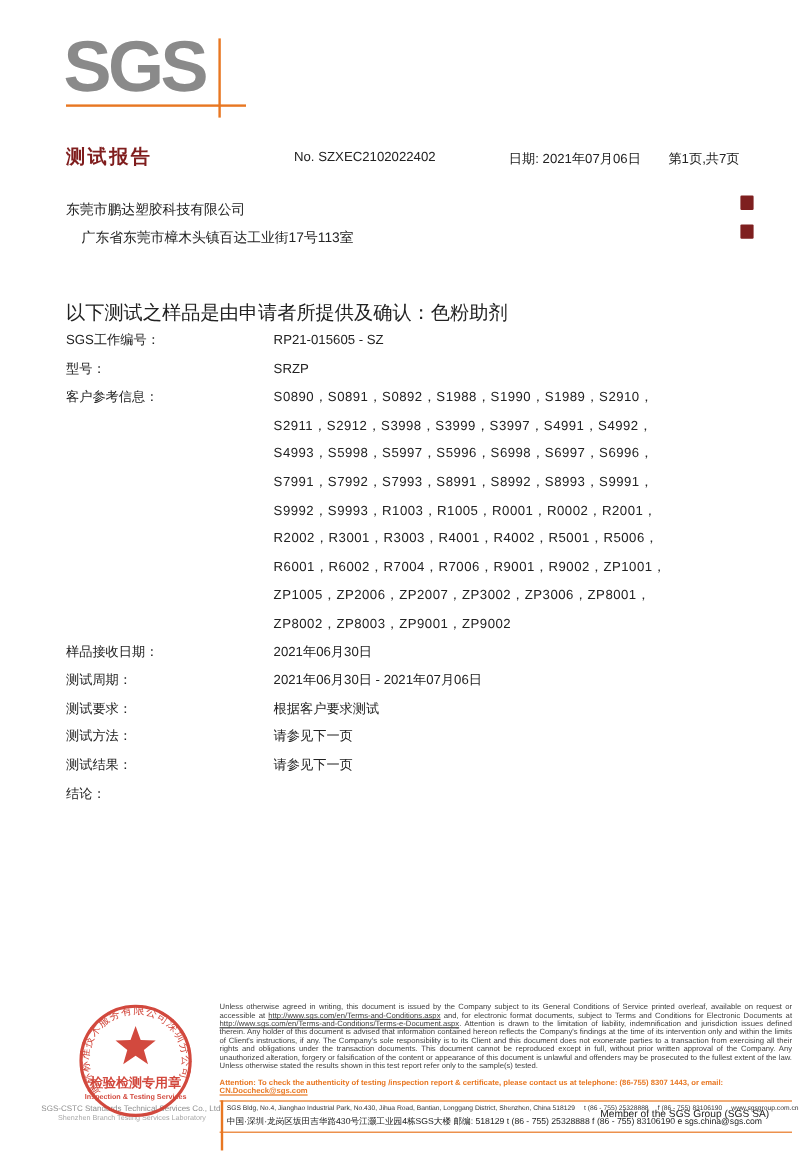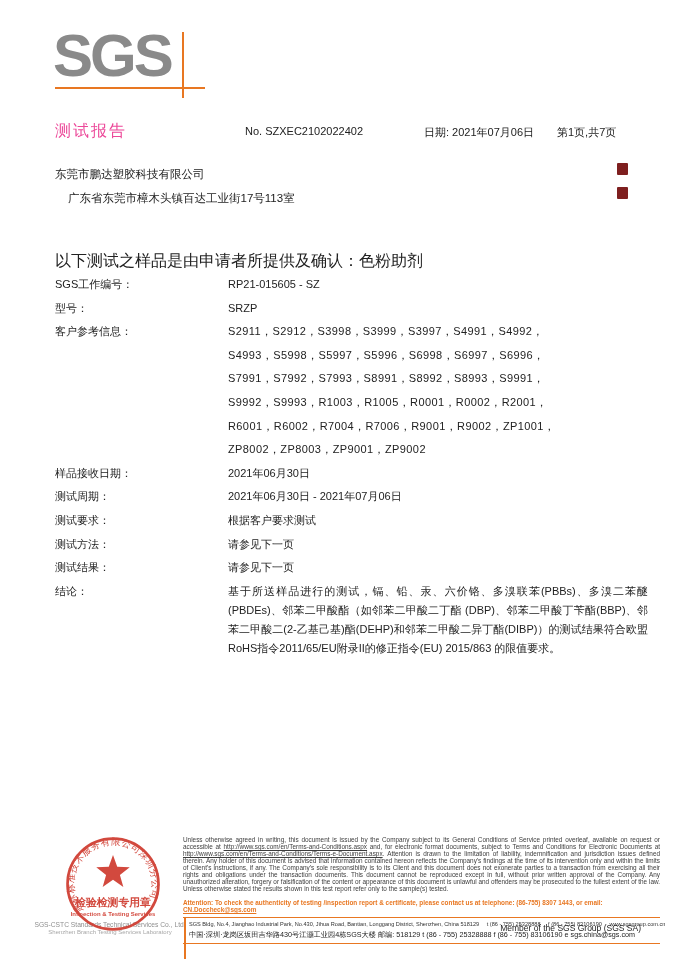--- a/index.html
+++ b/index.html
@@ -11,21 +11,21 @@
   }
   *{margin:0;padding:0;box-sizing:border-box;}
   body{background:#fff;font-family:"Liberation Sans","DejaVu Sans",sans-serif;color:var(--ink);}
   .page{position:relative;width:677px;height:959px;background:#ffffff;overflow:hidden;}
 
   
   .logo{position:absolute;left:53px;top:26px;font-size:60px;font-weight:bold;color:var(--logo-gray);letter-spacing:-3px;line-height:60px;}
   .logo-hline{position:absolute;left:55px;top:87px;width:150px;height:2px;background:var(--orange);}
   .logo-vline{position:absolute;left:182px;top:32px;width:2px;height:66px;background:var(--orange);}
 
-  .report-title{position:absolute;left:55px;top:121px;font-size:16px;font-weight:normal;letter-spacing:2px;color:#ec4899;}
+  .report-title{position:absolute;left:55px;top:121px;font-size:16px;font-weight:bold;letter-spacing:2px;color:#7f1d1d;}
   .report-no{position:absolute;left:245px;top:125px;font-size:11px;color:#222;}
   .report-date{position:absolute;left:424px;top:125px;font-size:11px;color:#222;}
   .report-pages{position:absolute;left:557px;top:125px;font-size:11px;color:#222;}
 
   .applicant-name{position:absolute;left:55px;top:167px;font-size:11.5px;color:#222;}
   .applicant-address{position:absolute;left:68px;top:191px;font-size:11.5px;color:#222;}
 
   .seal-mark{position:absolute;width:11px;height:12px;background:var(--seal-red);border-radius:1px;}
   .seal-mark.m1{left:617px;top:163px;}
   .seal-mark.m2{left:617px;top:187px;}
@@ -87,25 +87,28 @@
       <div class="flabel">SGS工作编号：</div>
       <div class="fvalue">RP21-015605 - SZ</div>
     </div>
     <div class="frow">
       <div class="flabel">型号：</div>
       <div class="fvalue">SRZP</div>
     </div>
     <div class="frow">
       <div class="flabel">客户参考信息：</div>
       <div class="fvalue">
+        <span class="refline">S0890，S0891，S0892，S1988，S1990，S1989，S2910，</span>
         <span class="refline">S2911，S2912，S3998，S3999，S3997，S4991，S4992，</span>
         <span class="refline">S4993，S5998，S5997，S5996，S6998，S6997，S6996，</span>
         <span class="refline">S7991，S7992，S7993，S8991，S8992，S8993，S9991，</span>
         <span class="refline">S9992，S9993，R1003，R1005，R0001，R0002，R2001，</span>
+        <span class="refline">R2002，R3001，R3003，R4001，R4002，R5001，R5006，</span>
         <span class="refline">R6001，R6002，R7004，R7006，R9001，R9002，ZP1001，</span>
+        <span class="refline">ZP1005，ZP2006，ZP2007，ZP3002，ZP3006，ZP8001，</span>
         <span class="refline">ZP8002，ZP8003，ZP9001，ZP9002</span>
       </div>
     </div>
     <div class="frow">
       <div class="flabel">样品接收日期：</div>
       <div class="fvalue">2021年06月30日</div>
     </div>
     <div class="frow">
       <div class="flabel">测试周期：</div>
       <div class="fvalue">2021年06月30日 - 2021年07月06日</div>
@@ -117,21 +120,20 @@
     <div class="frow">
       <div class="flabel">测试方法：</div>
       <div class="fvalue">请参见下一页</div>
     </div>
     <div class="frow">
       <div class="flabel">测试结果：</div>
       <div class="fvalue">请参见下一页</div>
     </div>
     <div class="frow conclusion">
       <div class="flabel">结论：</div>
-      <div class="fvalue">基于所送样品进行的测试，镉、铅、汞、六价铬、多溴联苯(PBBs)、多溴二苯醚(PBDEs)、邻苯二甲酸酯（如邻苯二甲酸二丁酯 (DBP)、邻苯二甲酸丁苄酯(BBP)、邻苯二甲酸二(2-乙基己基)酯(DEHP)和邻苯二甲酸二异丁酯(DIBP)）的测试结果符合欧盟RoHS指令2011/65/EU附录II的修正指令(EU) 2015/863 的限值要求。</div>
     </div>
   </div>
 
   <div class="company-lines">
     <div class="company-line1">SGS-CSTC Standards Technical Services Co., Ltd.</div>
     <div class="company-line2">Shenzhen Branch Testing Services Laboratory</div>
   </div>
 
   <svg class="stamp" viewBox="0 0 120 120" aria-hidden="true">
     <circle cx="60" cy="60" r="44" fill="none" stroke="var(--stamp-red)" stroke-width="2.6"></circle>

